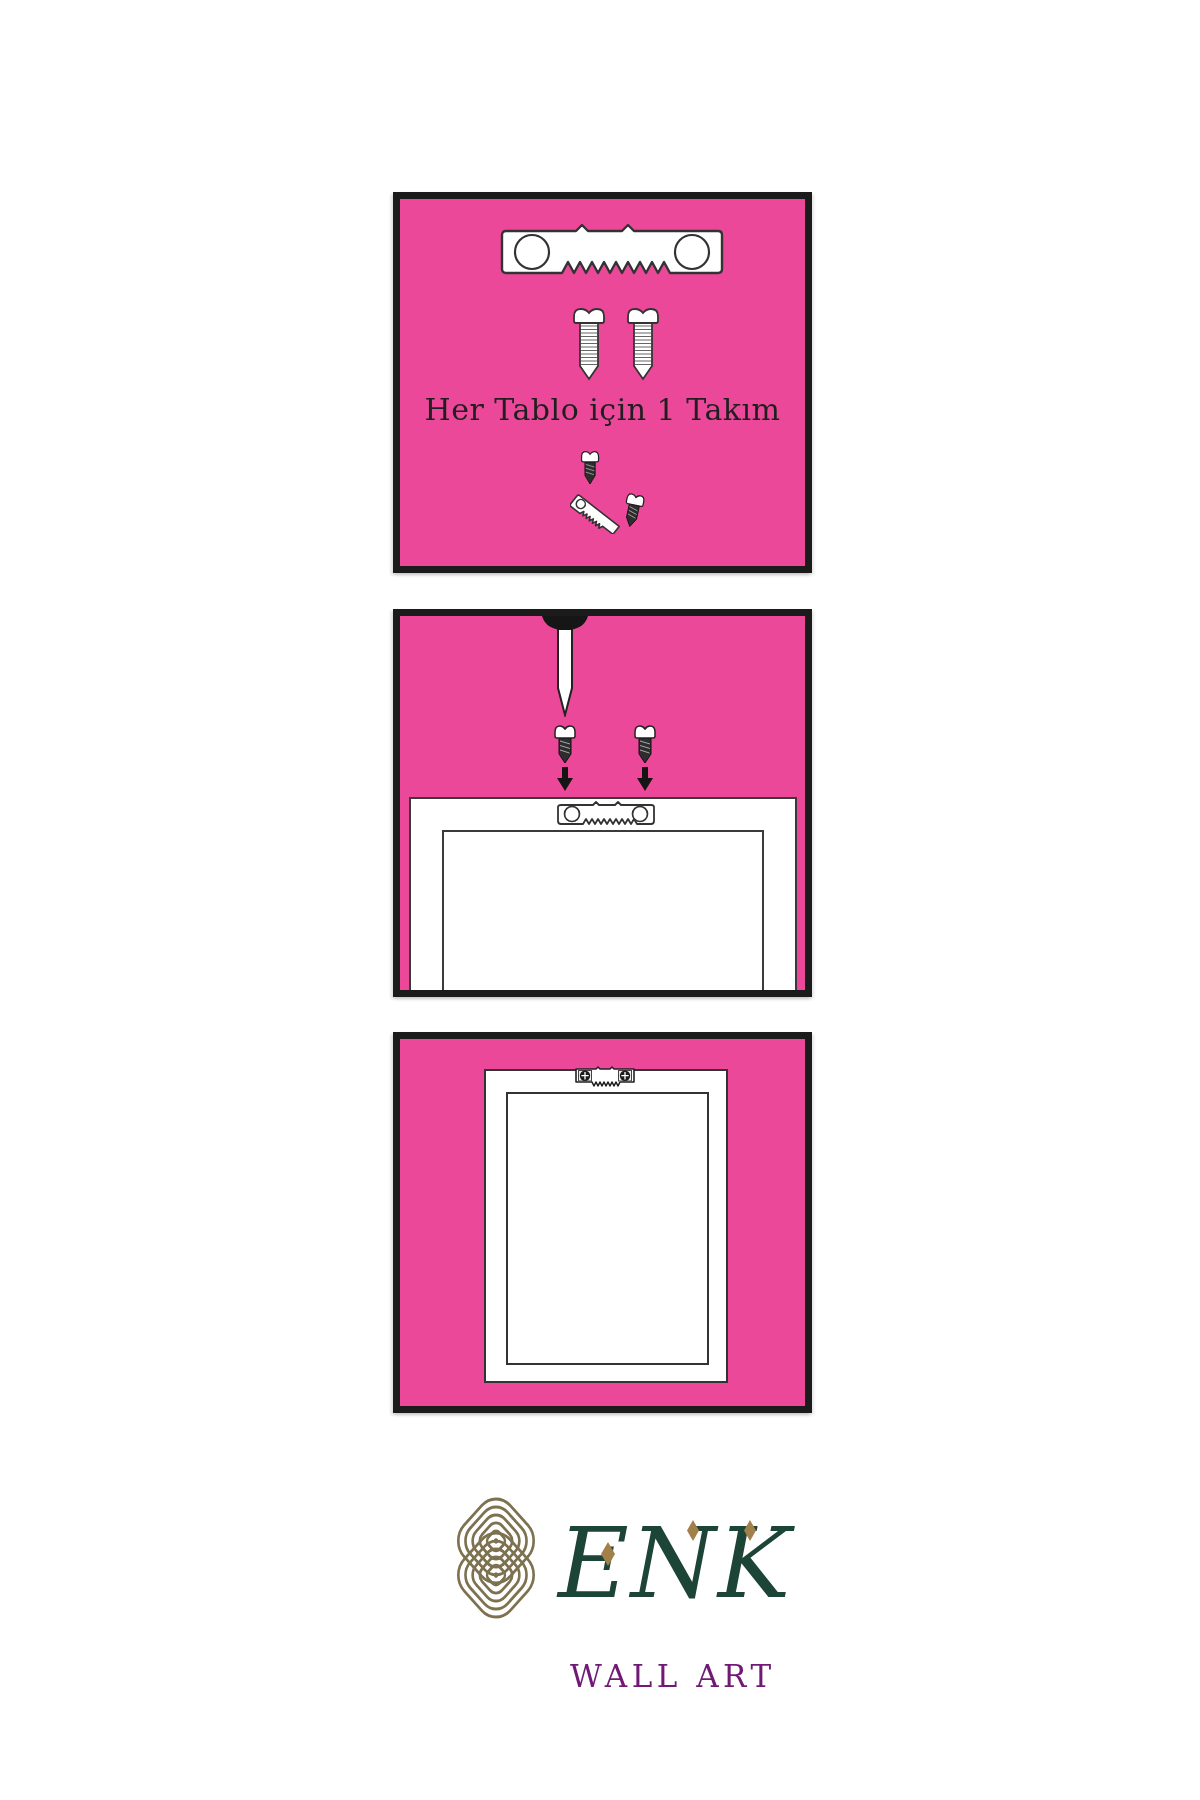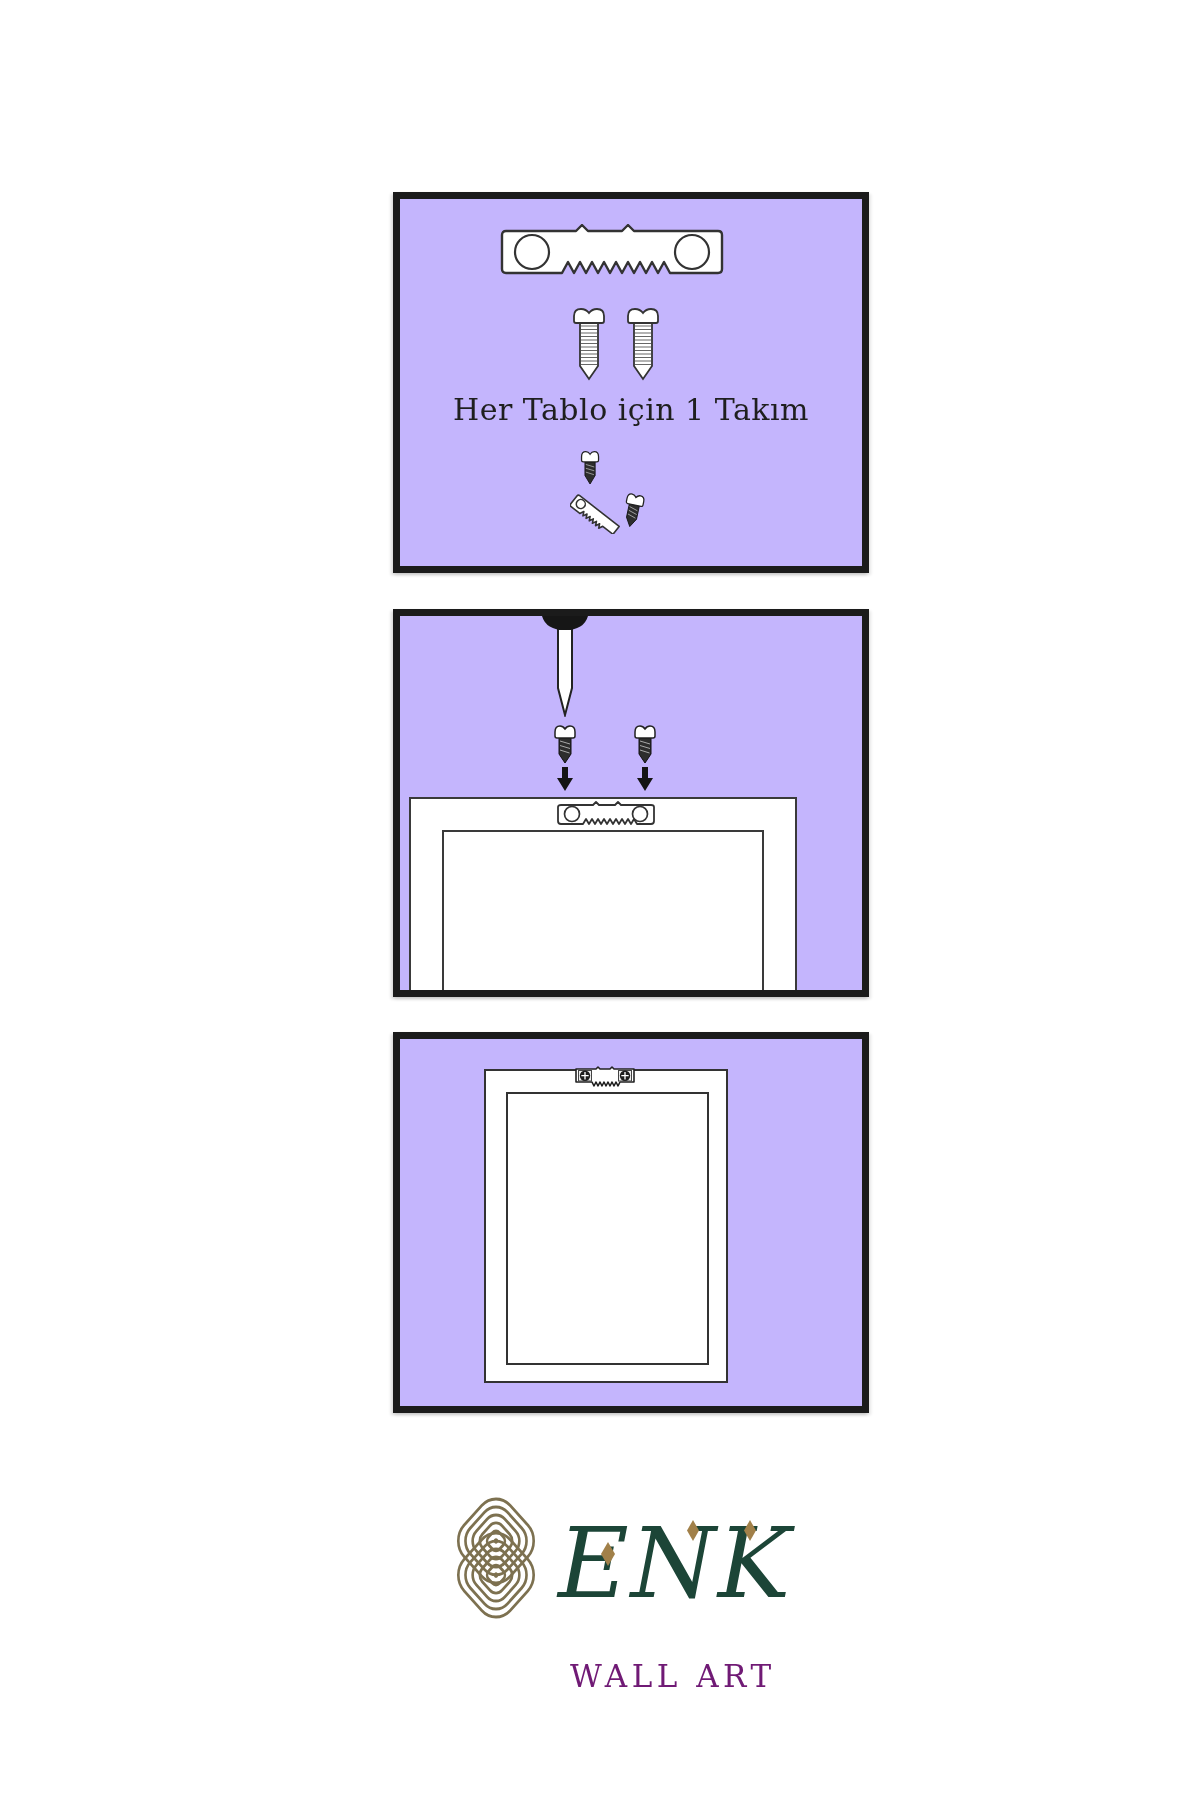--- a/index.html
+++ b/index.html
@@ -1,18 +1,18 @@
 <!DOCTYPE html>
 <html><head>
 <meta charset="utf-8">
 <style>
   html,body{margin:0;padding:0;background:#ffffff;}
   .page{position:relative;width:1200px;height:1800px;background:#ffffff;overflow:hidden;
         font-family:"DejaVu Serif", serif;}
-  .panel{position:absolute;left:393px;width:476px;background:#c4b5fd;
+  .panel{position:absolute;left:393px;width:419px;background:#ec4899;
          border:7px solid #1b1b1b;box-sizing:border-box;
          box-shadow:-2px 2px 3px rgba(0,0,0,.15), 2px 2px 3px rgba(0,0,0,.10);}
   #panel1{top:192px;height:381px;}
   #panel2{top:609px;height:388px;overflow:hidden;}
   #panel3{top:1032px;height:381px;}
   .abs{position:absolute;}
   .caption{position:absolute;left:0;top:193px;width:100%;text-align:center;
            font-size:30px;letter-spacing:.5px;color:#1f1f1f;font-weight:400;}
   
   .frame-outer{position:absolute;border:2px solid #3a3a3a;border-bottom:none;background:#fff;box-sizing:border-box;}

